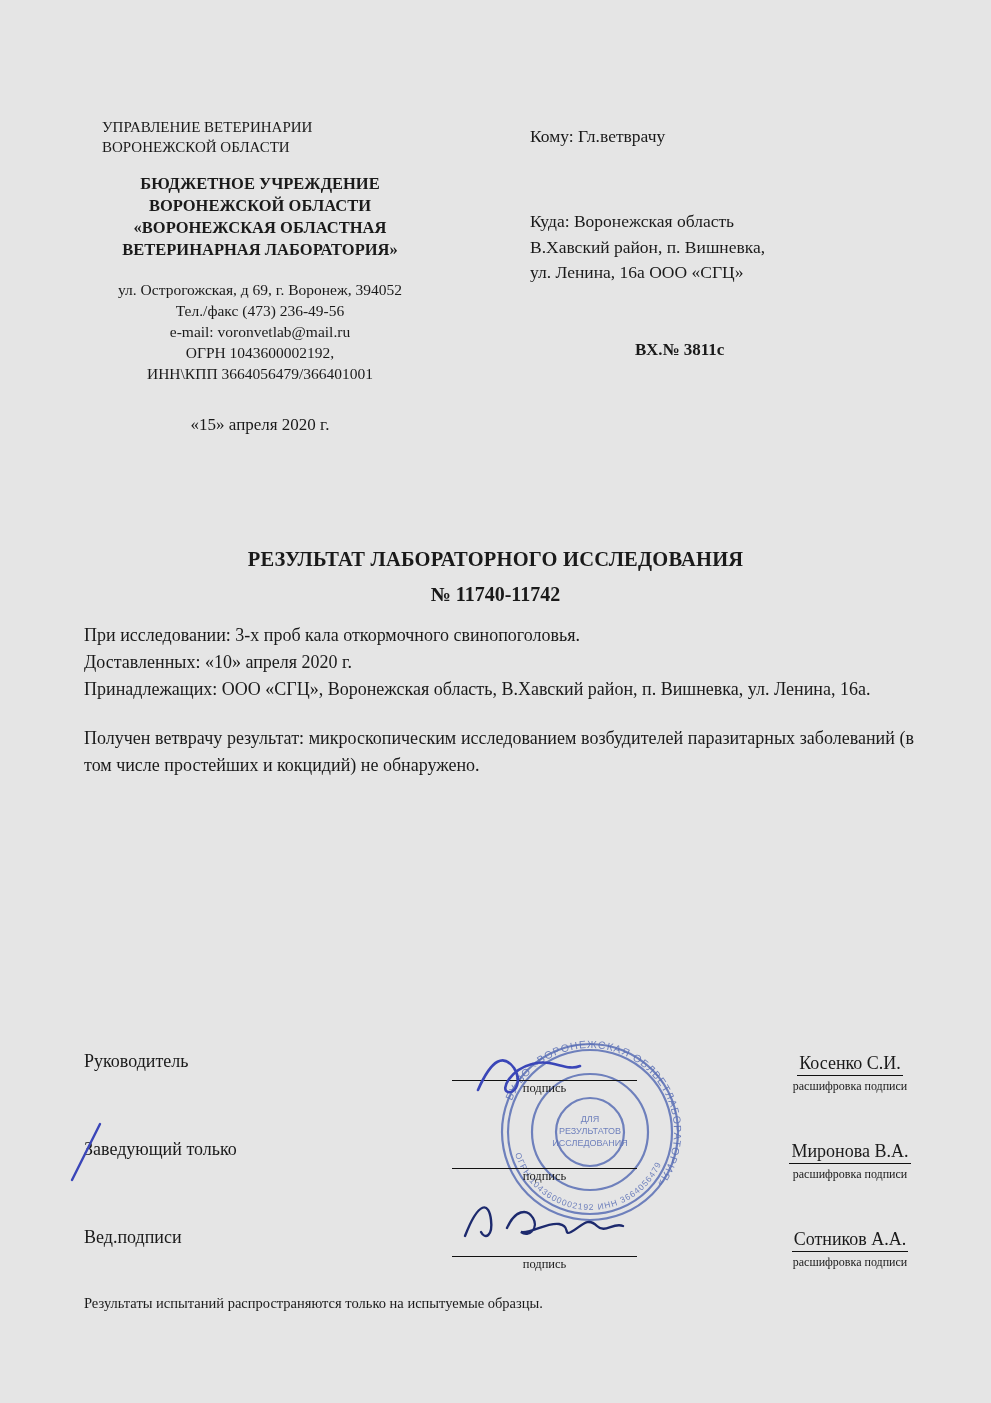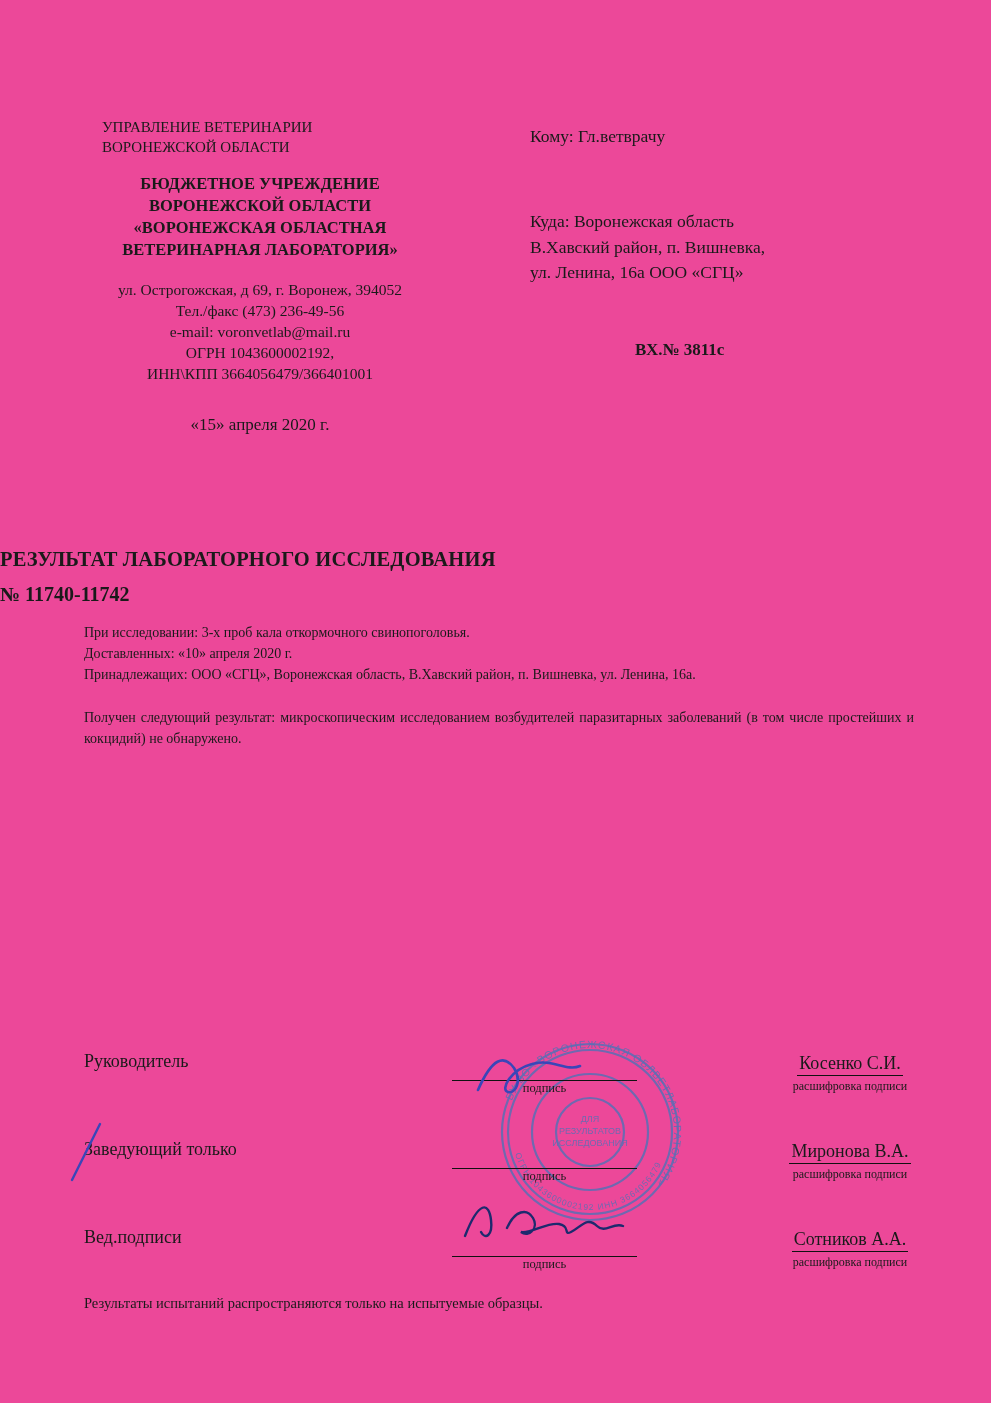--- a/index.html
+++ b/index.html
@@ -9,21 +9,21 @@
   }
   body {
     font-family: "Liberation Serif", serif;
     color: #1a1a1a;
   }
   .page {
     position: relative;
     width: 991px;
     height: 1403px;
     margin: 0 auto;
-    background: #ec4899;
+    background: #e5e5e5;
     overflow: hidden;
   }
 
   
   .header {
     position: absolute;
     top: 118px;
     left: 0;
     width: 991px;
     display: flex;
@@ -76,39 +76,40 @@
     font-weight: bold;
     font-size: 17px;
   }
 
   
   .title-wrap {
     position: absolute;
     top: 548px;
     left: 0;
     width: 991px;
+    text-align: center;
   }
   .doc-title {
     font-weight: bold;
     font-size: 20.5px;
     letter-spacing: 0.2px;
   }
   .doc-number {
     font-weight: bold;
     font-size: 20px;
     margin-top: 12px;
   }
 
   
   .body-text {
     position: absolute;
     top: 622px;
     left: 84px;
     width: 830px;
-    font-size: 14px;
+    font-size: 18px;
     line-height: 1.5;
   }
   .body-text p { margin: 0; }
   .p-justify { text-align: justify; }
   .para-gap { margin-top: 22px !important; }
 
   
   .signatures {
     position: absolute;
     top: 1050px;
@@ -242,21 +243,21 @@
     <p>
       <span class="lbl">При исследовании:</span><span> 3-х проб кала откормочного свинопоголовья.</span>
     </p>
     <p>
       <span class="lbl">Доставленных:</span><span> «10» апреля 2020 г.</span>
     </p>
     <p class="p-justify">
       <span class="lbl">Принадлежащих:</span><span>  ООО  «СГЦ»,  Воронежская  область,  В.Хавский  район,  п. Вишневка, ул. Ленина, 16а.</span>
     </p>
     <p class="p-justify para-gap">
-      <span class="lbl">Получен следующий результат:</span><span> микроскопическим исследованием возбудителей паразитарных заболеваний (в том числе простейших и кокцидий) не обнаружено.</span>
+      <span class="lbl">Получен ветврачу результат:</span><span> микроскопическим исследованием возбудителей паразитарных заболеваний (в том числе простейших и кокцидий) не обнаружено.</span>
     </p>
   </div>
 
   <div class="stamp">
     <svg width="200" height="200" viewBox="0 0 200 200" aria-hidden="true">
       <defs>
         <path id="outerArc" d="M 100,100 m -84,0 a 84,84 0 1,1 168,0 a 84,84 0 1,1 -168,0"></path>
         <path id="outerArcBottom" d="M 100,100 m -78,0 a 78,78 0 1,0 156,0"></path>
         <path id="innerArc" d="M 100,100 m -44,0 a 44,44 0 1,1 88,0 a 44,44 0 1,1 -88,0"></path>
       </defs>

